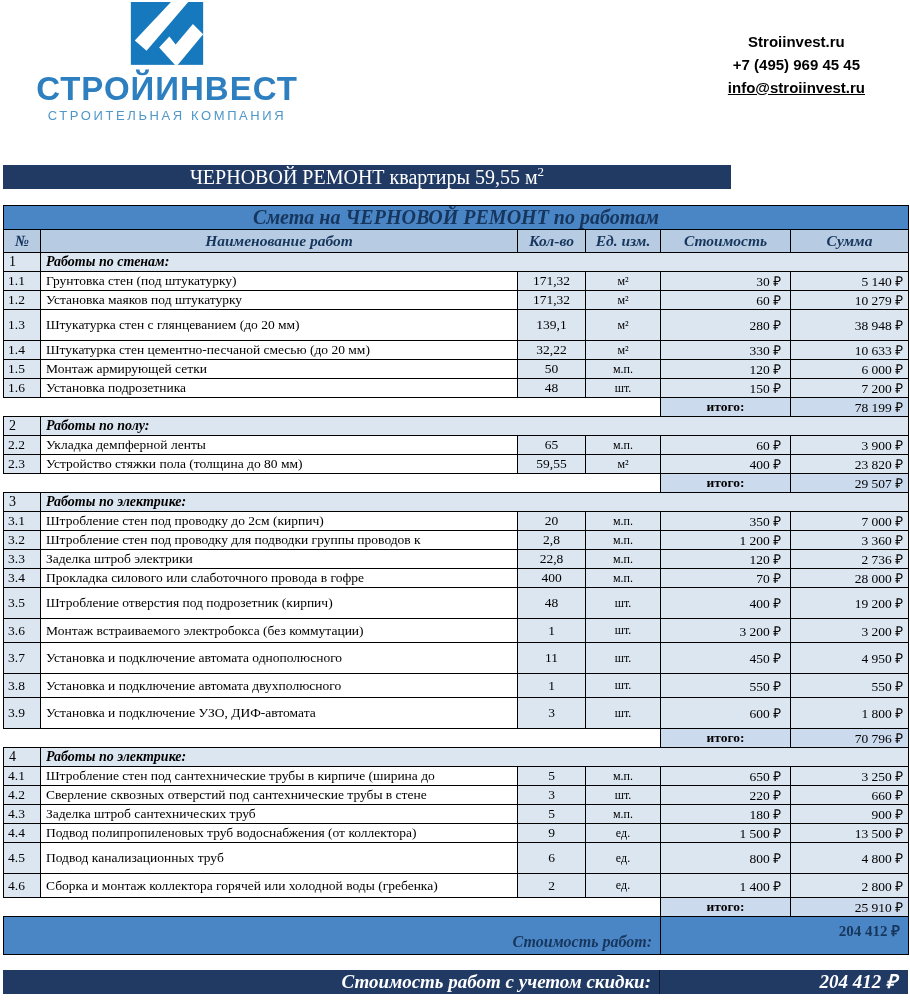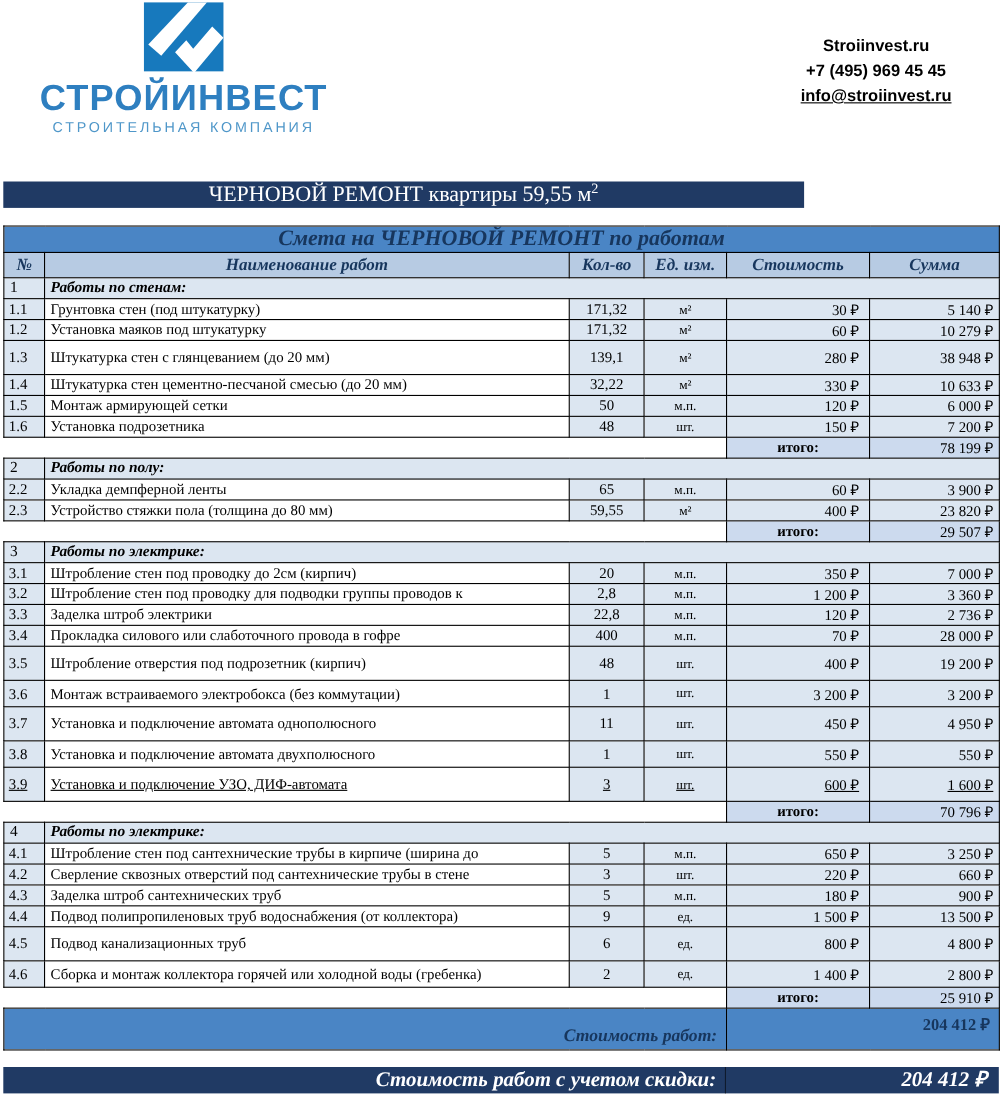--- a/index.html
+++ b/index.html
@@ -279,27 +279,27 @@
           <td class="sum-cell">4 950 ₽</td>
         </tr>
         <tr class="item-row" style="height: 24px;">
           <td class="num-cell">3.8</td>
           <td class="name-cell">Установка и подключение автомата двухполюсного</td>
           <td class="qty-cell">1</td>
           <td class="unit-cell">шт.</td>
           <td class="price-cell">550 ₽</td>
           <td class="sum-cell">550 ₽</td>
         </tr>
-        <tr class="item-row" style="height: 31px; text-decoration: underline;">
+        <tr class="item-row" style="height: 31px;">
           <td class="num-cell">3.9</td>
           <td class="name-cell">Установка и подключение УЗО, ДИФ-автомата</td>
           <td class="qty-cell">3</td>
           <td class="unit-cell">шт.</td>
           <td class="price-cell">600 ₽</td>
-          <td class="sum-cell">1 600 ₽</td>
+          <td class="sum-cell">1 800 ₽</td>
         </tr>
         <tr class="subtotal-row" style="height: 19px;">
           <td class="blank" colspan="4"></td>
           <td class="subtotal-label">итого:</td>
           <td class="subtotal-value">70 796 ₽</td>
         </tr>
         <tr class="section-row" style="height: 19px;">
           <td class="num-cell">4</td>
           <td colspan="5">Работы по электрике:</td>
         </tr>

